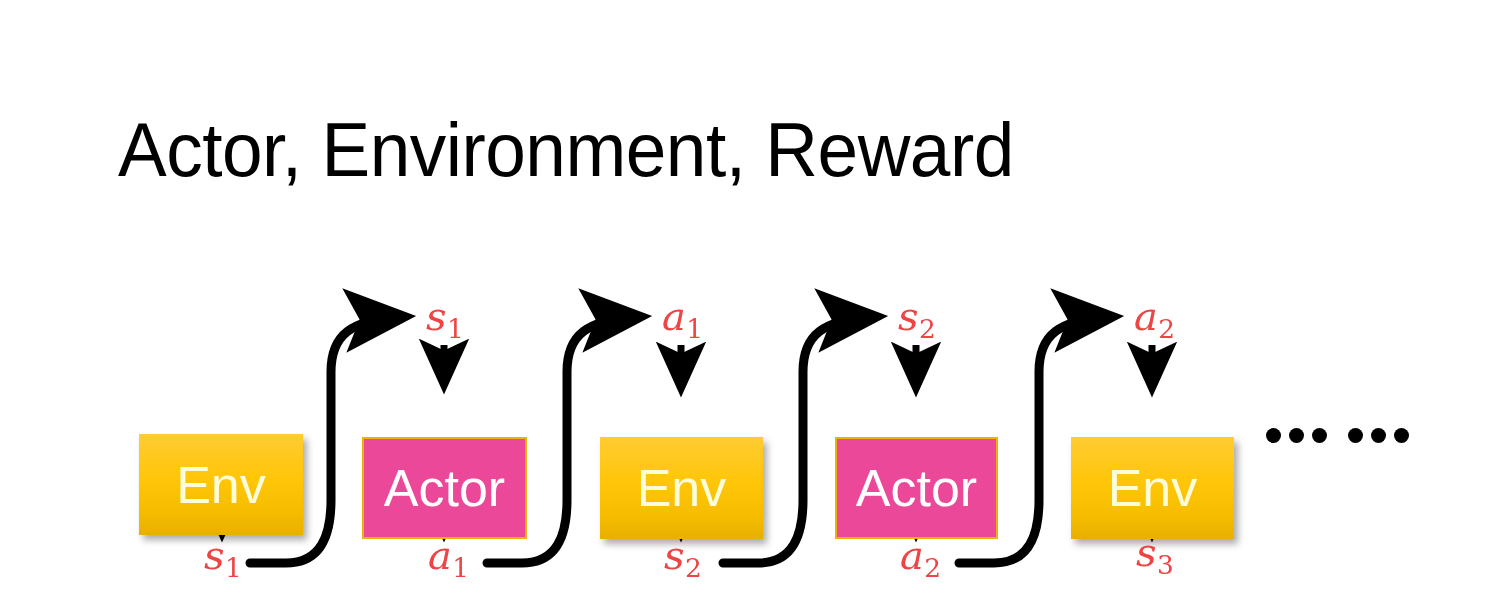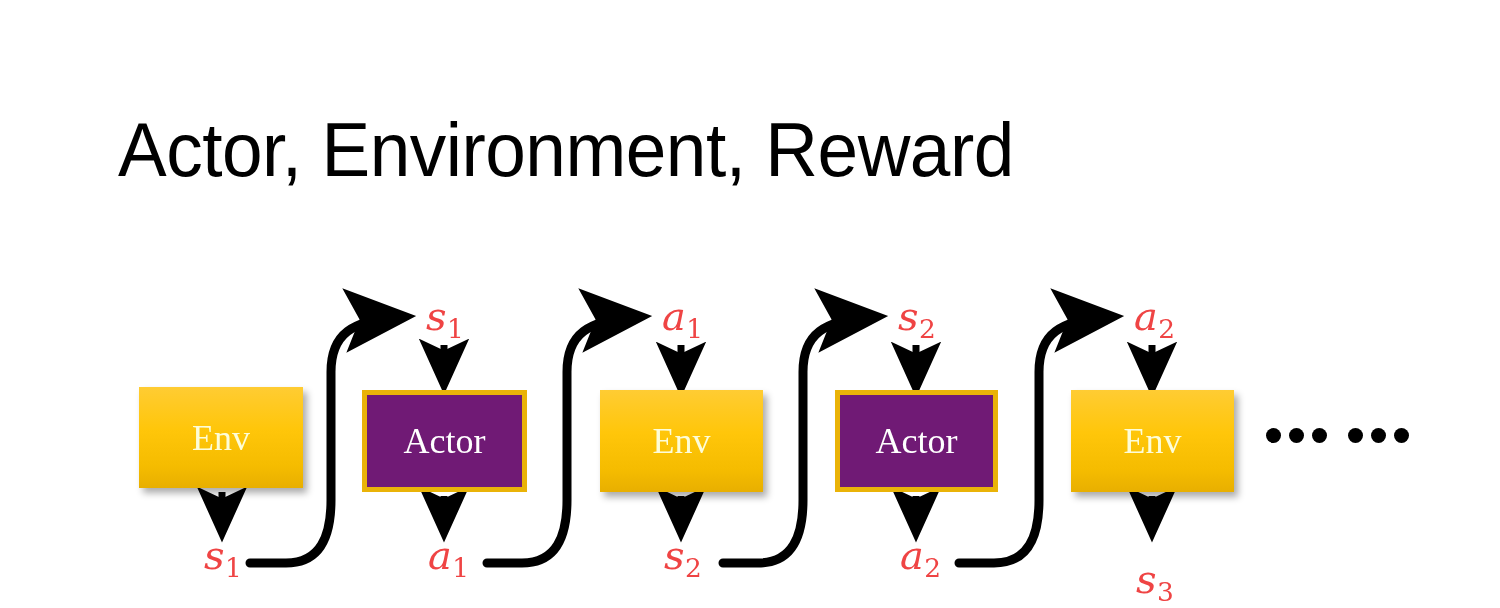--- a/index.html
+++ b/index.html
@@ -54,36 +54,37 @@
     pointer-events: none;
   }
 
   
   .node {
     position: absolute;
     box-sizing: border-box;
     display: flex;
     align-items: center;
     justify-content: center;
-    font-family: Liberation Serif, serif;
+    font-family: Liberation Sans, sans-serif;
     font-weight: 300;
-    font-size: 36px;
+    font-size: 52px;
     line-height: 1;
     user-select: none;
+    margin-top: 47px;
   }
   .node.env {
     background: linear-gradient(180deg, #ffcc33 0%, #ffc60a 42%, #f5bc00 78%, #e8af00 100%);
     color: #fdfdd9;
     box-shadow: 4px 5px 7px rgba(0,0,0,0.33);
     border: none;
   }
   .node.actor {
-    background: #701a75;
+    background: #ec4899;
     color: #ffffff;
-    border: 5px solid #eab308;
+    border: 2px solid #eab308;
     box-shadow: none;
   }
 
   
   .mlabel {
     position: absolute;
     font-family: "DejaVu Serif", serif;
     font-style: italic;
     font-size: 40px;
     color: #ef4444;
@@ -194,21 +195,21 @@
     </div>
     <div class="mlabel" style="left:428px; top:535px;">
       <span>a</span><span class="sub">1</span>
     </div>
     <div class="mlabel" style="left:664px; top:535px;">
       <span>s</span><span class="sub">2</span>
     </div>
     <div class="mlabel" style="left:900px; top:535px;">
       <span>a</span><span class="sub">2</span>
     </div>
-    <div class="mlabel" style="left:1136px; top:559px;">
+    <div class="mlabel" style="left:1136px; top:532px;">
       <span>s</span><span class="sub">3</span>
     </div>
 
     <div id="ellipsis">
       <span class="dot"></span>
       <span class="dot"></span>
       <span class="dot"></span>
       <span class="gap"></span>
       <span class="dot"></span>
       <span class="dot"></span>

